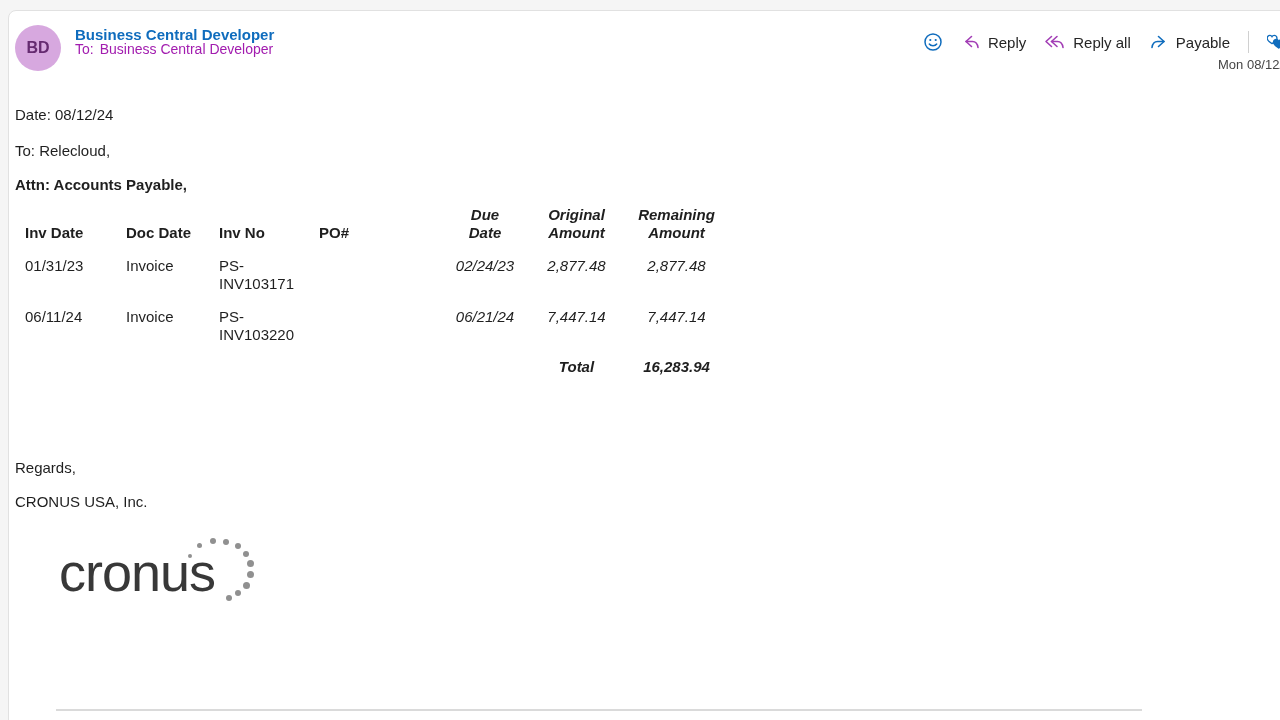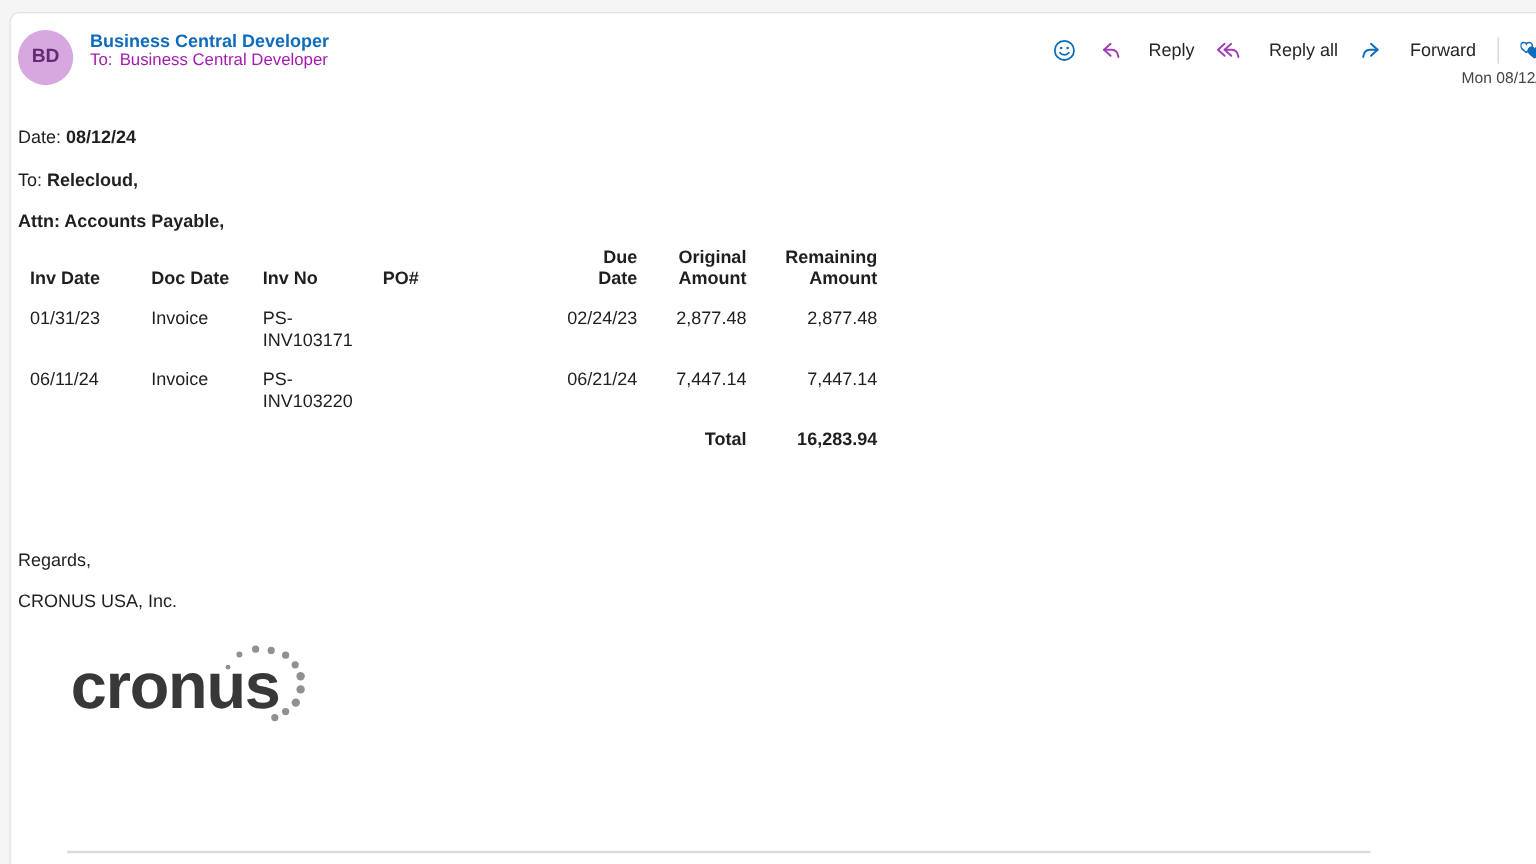--- a/index.html
+++ b/index.html
@@ -37,59 +37,59 @@
     position:absolute; left:66px; top:30px;
     font-size:14px; color:#a21caf;
   }
   .to-line .to-label { margin-right:6px; }
   .actions {
     position:absolute; top:20px; right:-6px;
     display:flex; align-items:center; gap:18px;
     white-space:nowrap;
   }
   .action-btn {
-    display:flex; align-items:center; gap:22px;
+    display:flex; align-items:center; gap:7px;
     background:none; border:none; cursor:pointer;
     font-family:inherit; font-size:15px; color:#262626;
   }
   .action-btn svg { display:block; }
   .v-divider { width:1px; height:22px; background:#d0d0d0; }
   .timestamp {
     position:absolute; top:46px; left:1209px;
     font-size:13px; color:#454545; white-space:nowrap;
   }
   
   .email-body { padding:95px 0 0 6px; }
   .para { font-size:15px; line-height:17px; }
   .p-date { margin-top:0; }
   .p-to   { margin-top:19px; }
   .p-attn { margin-top:17px; font-weight:700; }
-  .bold   { font-weight:700; }
+  .bold   { font-weight:400; }
   
   table.stmt {
     margin:13px 0 0 10px;
     border-collapse:collapse; table-layout:fixed;
     width:706px; font-size:15px; line-height:18px;
   }
   .stmt th { font-weight:700; text-align:left; vertical-align:bottom; padding:0; white-space:pre-line; }
   .stmt td { vertical-align:top; padding:15px 0 0 0; white-space:pre-line; }
-  .stmt .r  { text-align:right; }
+  .stmt .r  { text-align:center;font-style:italic; }
   .stmt .total-row td { padding-top:14px; font-weight:700; }
   .c1{width:101px}.c2{width:93px}.c3{width:100px}.c4{width:120px}
   .c5{width:92px}.c6{width:91px}.c7{width:109px}
   
   .p-regards { margin-top:83px; }
   .p-company { margin-top:17px; }
   .logo {
     position:relative; margin:29px 0 0 44px;
     width:210px; height:80px;
   }
   .logo-text {
     position:absolute; left:0; top:2px;
-    font-size:54px; font-weight:700; letter-spacing:-1px;
+    font-size:54px; font-weight:400; letter-spacing:-1px;
     color:#383838;
   }
   .logo-dot { position:absolute; border-radius:50%; background:#909090; }
   .logo-underline {
     position:absolute; left:47px; top:698px;
     width:1086px; height:2px; background:#dadada;
   }
 </style>
 </head>
 <body>
@@ -134,21 +134,21 @@
       </span>
       <span>Reply all</span>
     </button>
     <button class="action-btn">
       <span>
         <svg width="20" height="20" viewBox="0 0 20 20" fill="none">
           <path d="M9.5 4.5 L15 9.5 L9.5 14.5" stroke="#0F6CBD" stroke-width="1.6" stroke-linecap="round" stroke-linejoin="round"></path>
           <path d="M15 9.5 H8.5 C5 9.5 3.5 12 3 15.5" stroke="#0F6CBD" stroke-width="1.6" stroke-linecap="round"></path>
         </svg>
       </span>
-      <span>Forward</span>
+      <span>Payable</span>
     </button>
     <span class="v-divider"></span>
     <button class="action-btn">
       <span>
         <svg width="22" height="20" viewBox="0 0 22 20" fill="none">
           <path d="M10 6.2 C10 4.6 8.7 3.4 7.2 3.4 C6.1 3.4 5.3 4 5 4.6 C4.7 4 3.9 3.4 2.8 3.4 C1.3 3.4 0.2 4.6 0.2 6.2 C0.2 8.6 5 11.6 5 11.6 C5 11.6 10 8.6 10 6.2 Z" stroke="#0F6CBD" stroke-width="1.3" fill="#fff"></path>
           <path d="M18 10.2 C18 8.2 16.4 6.8 14.6 6.8 C13.3 6.8 12.3 7.5 11.9 8.2 C11.5 7.5 10.5 6.8 9.2 6.8 C7.4 6.8 5.8 8.2 5.8 10.2 C5.8 13.2 11.9 16.8 11.9 16.8 C11.9 16.8 18 13.2 18 10.2 Z" fill="#0F6CBD"></path>
         </svg>
       </span>
     </button>

